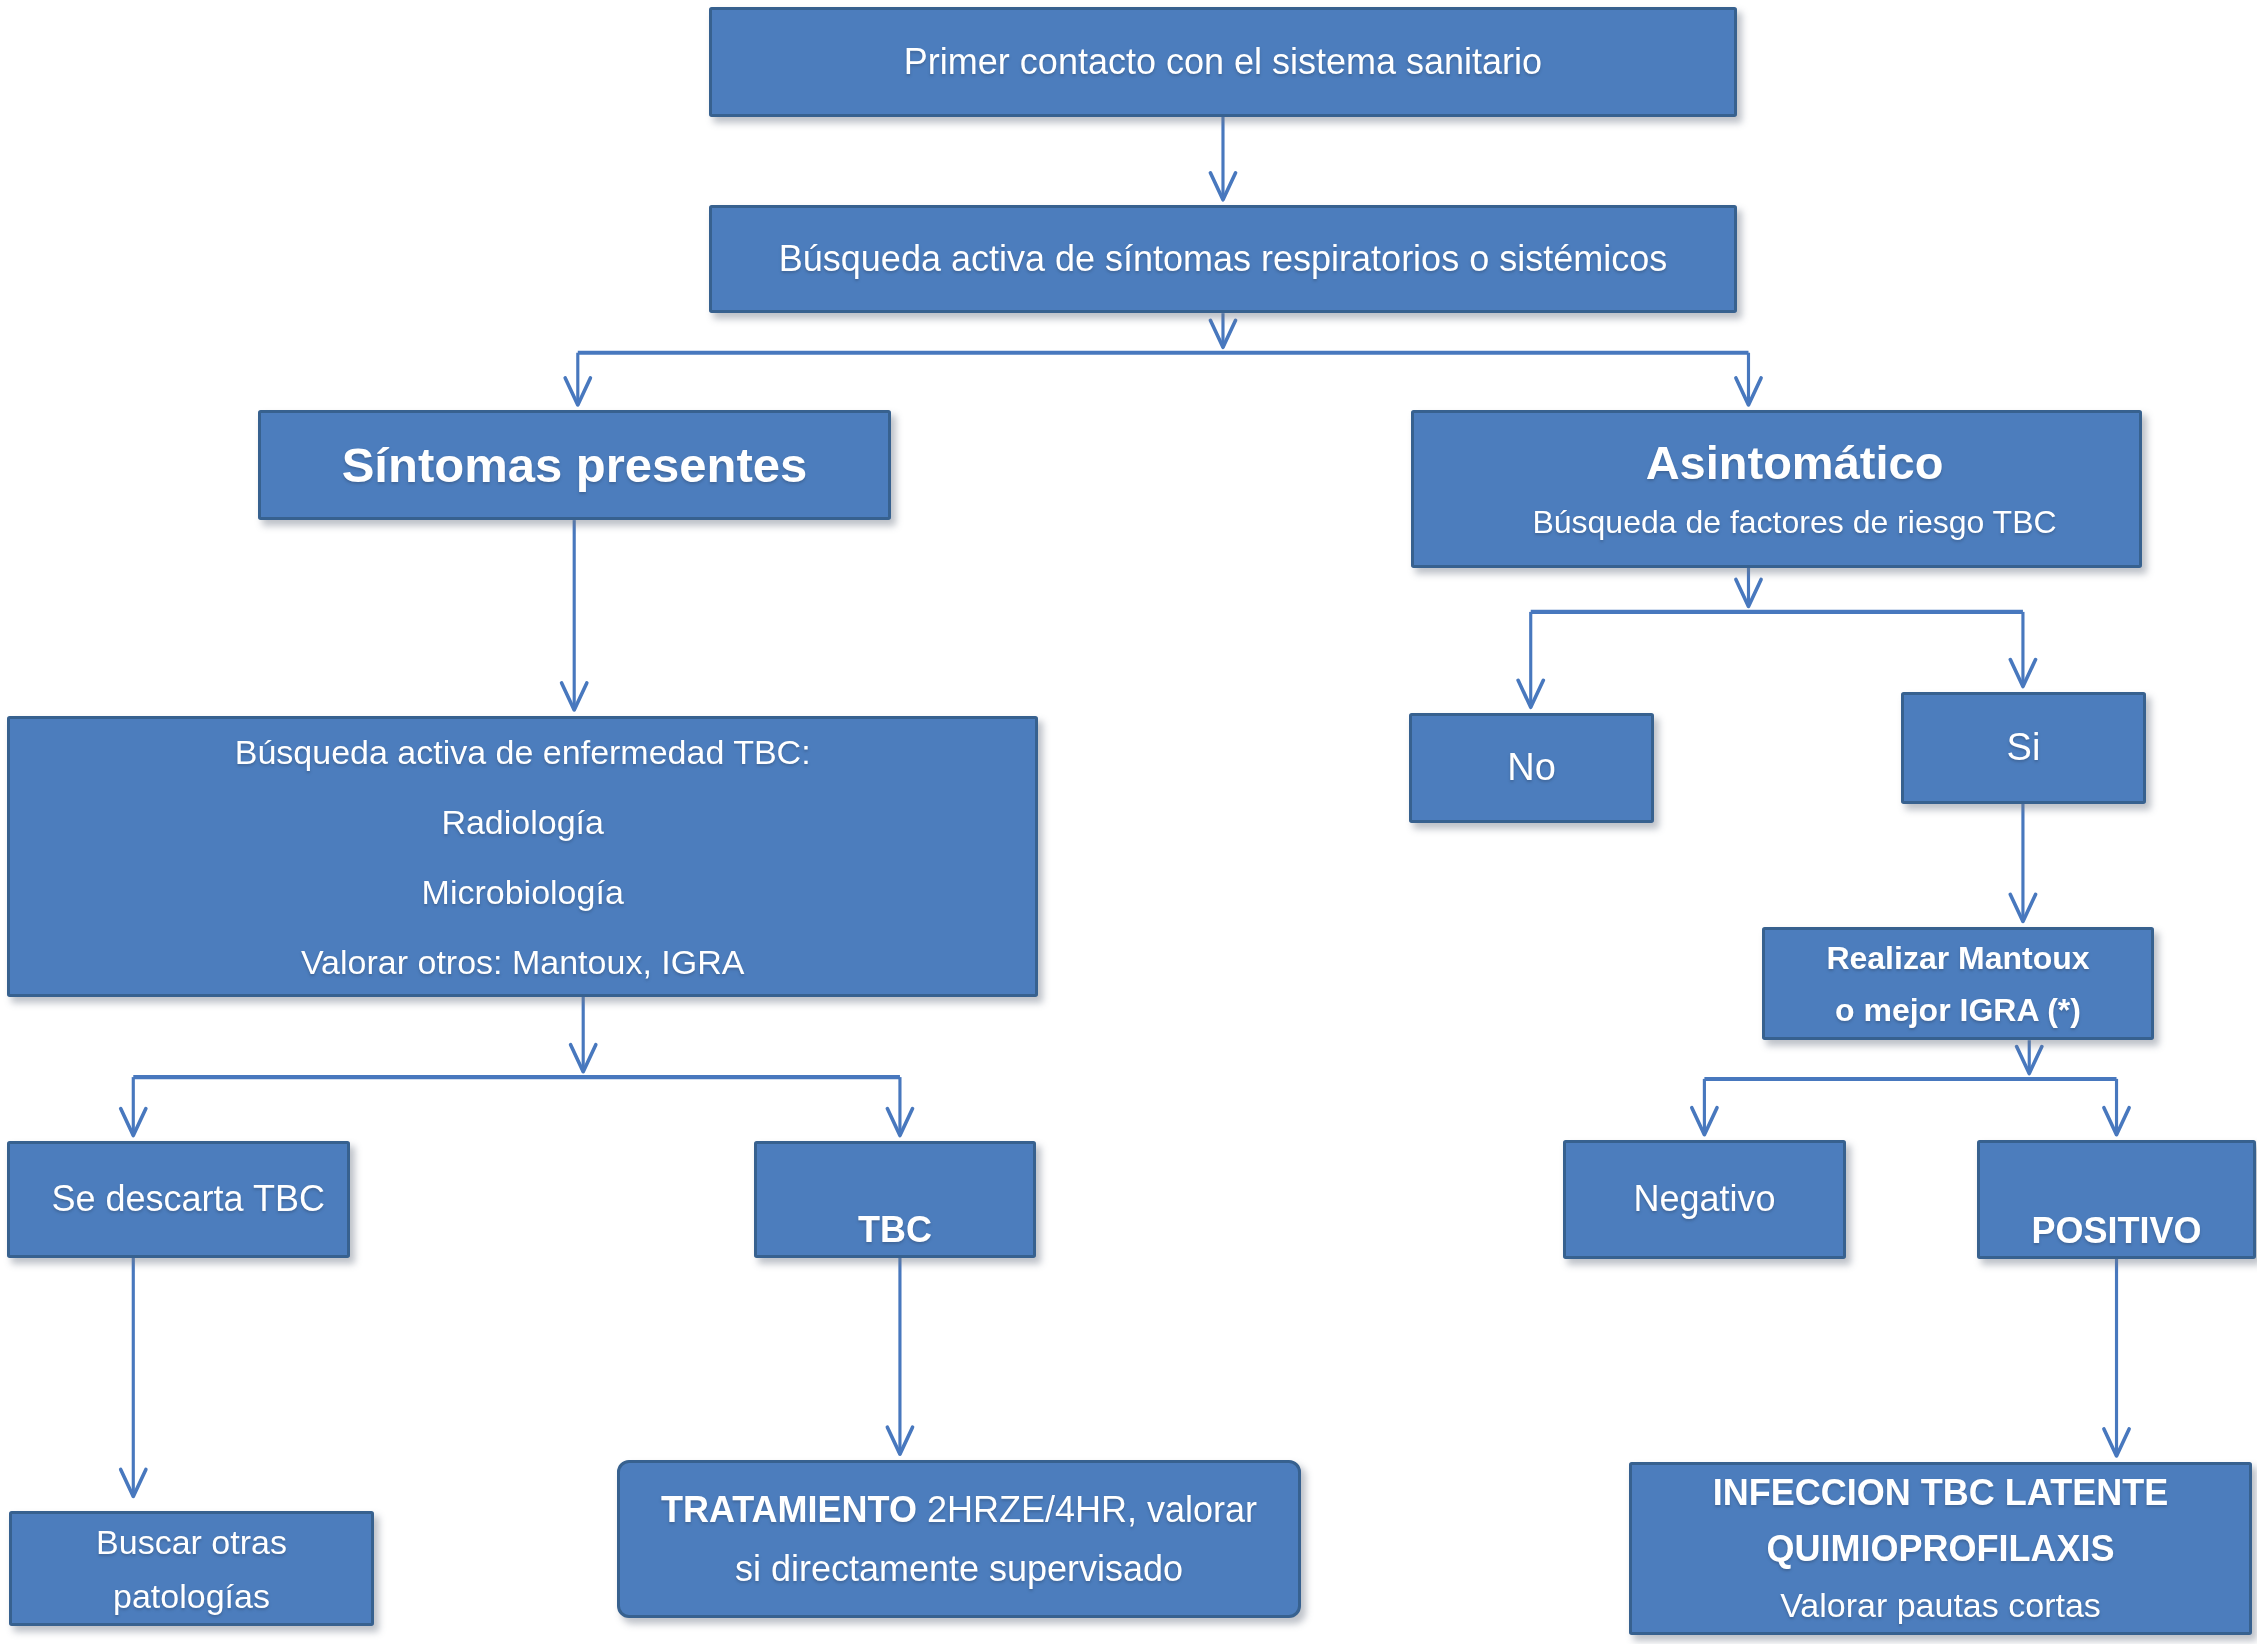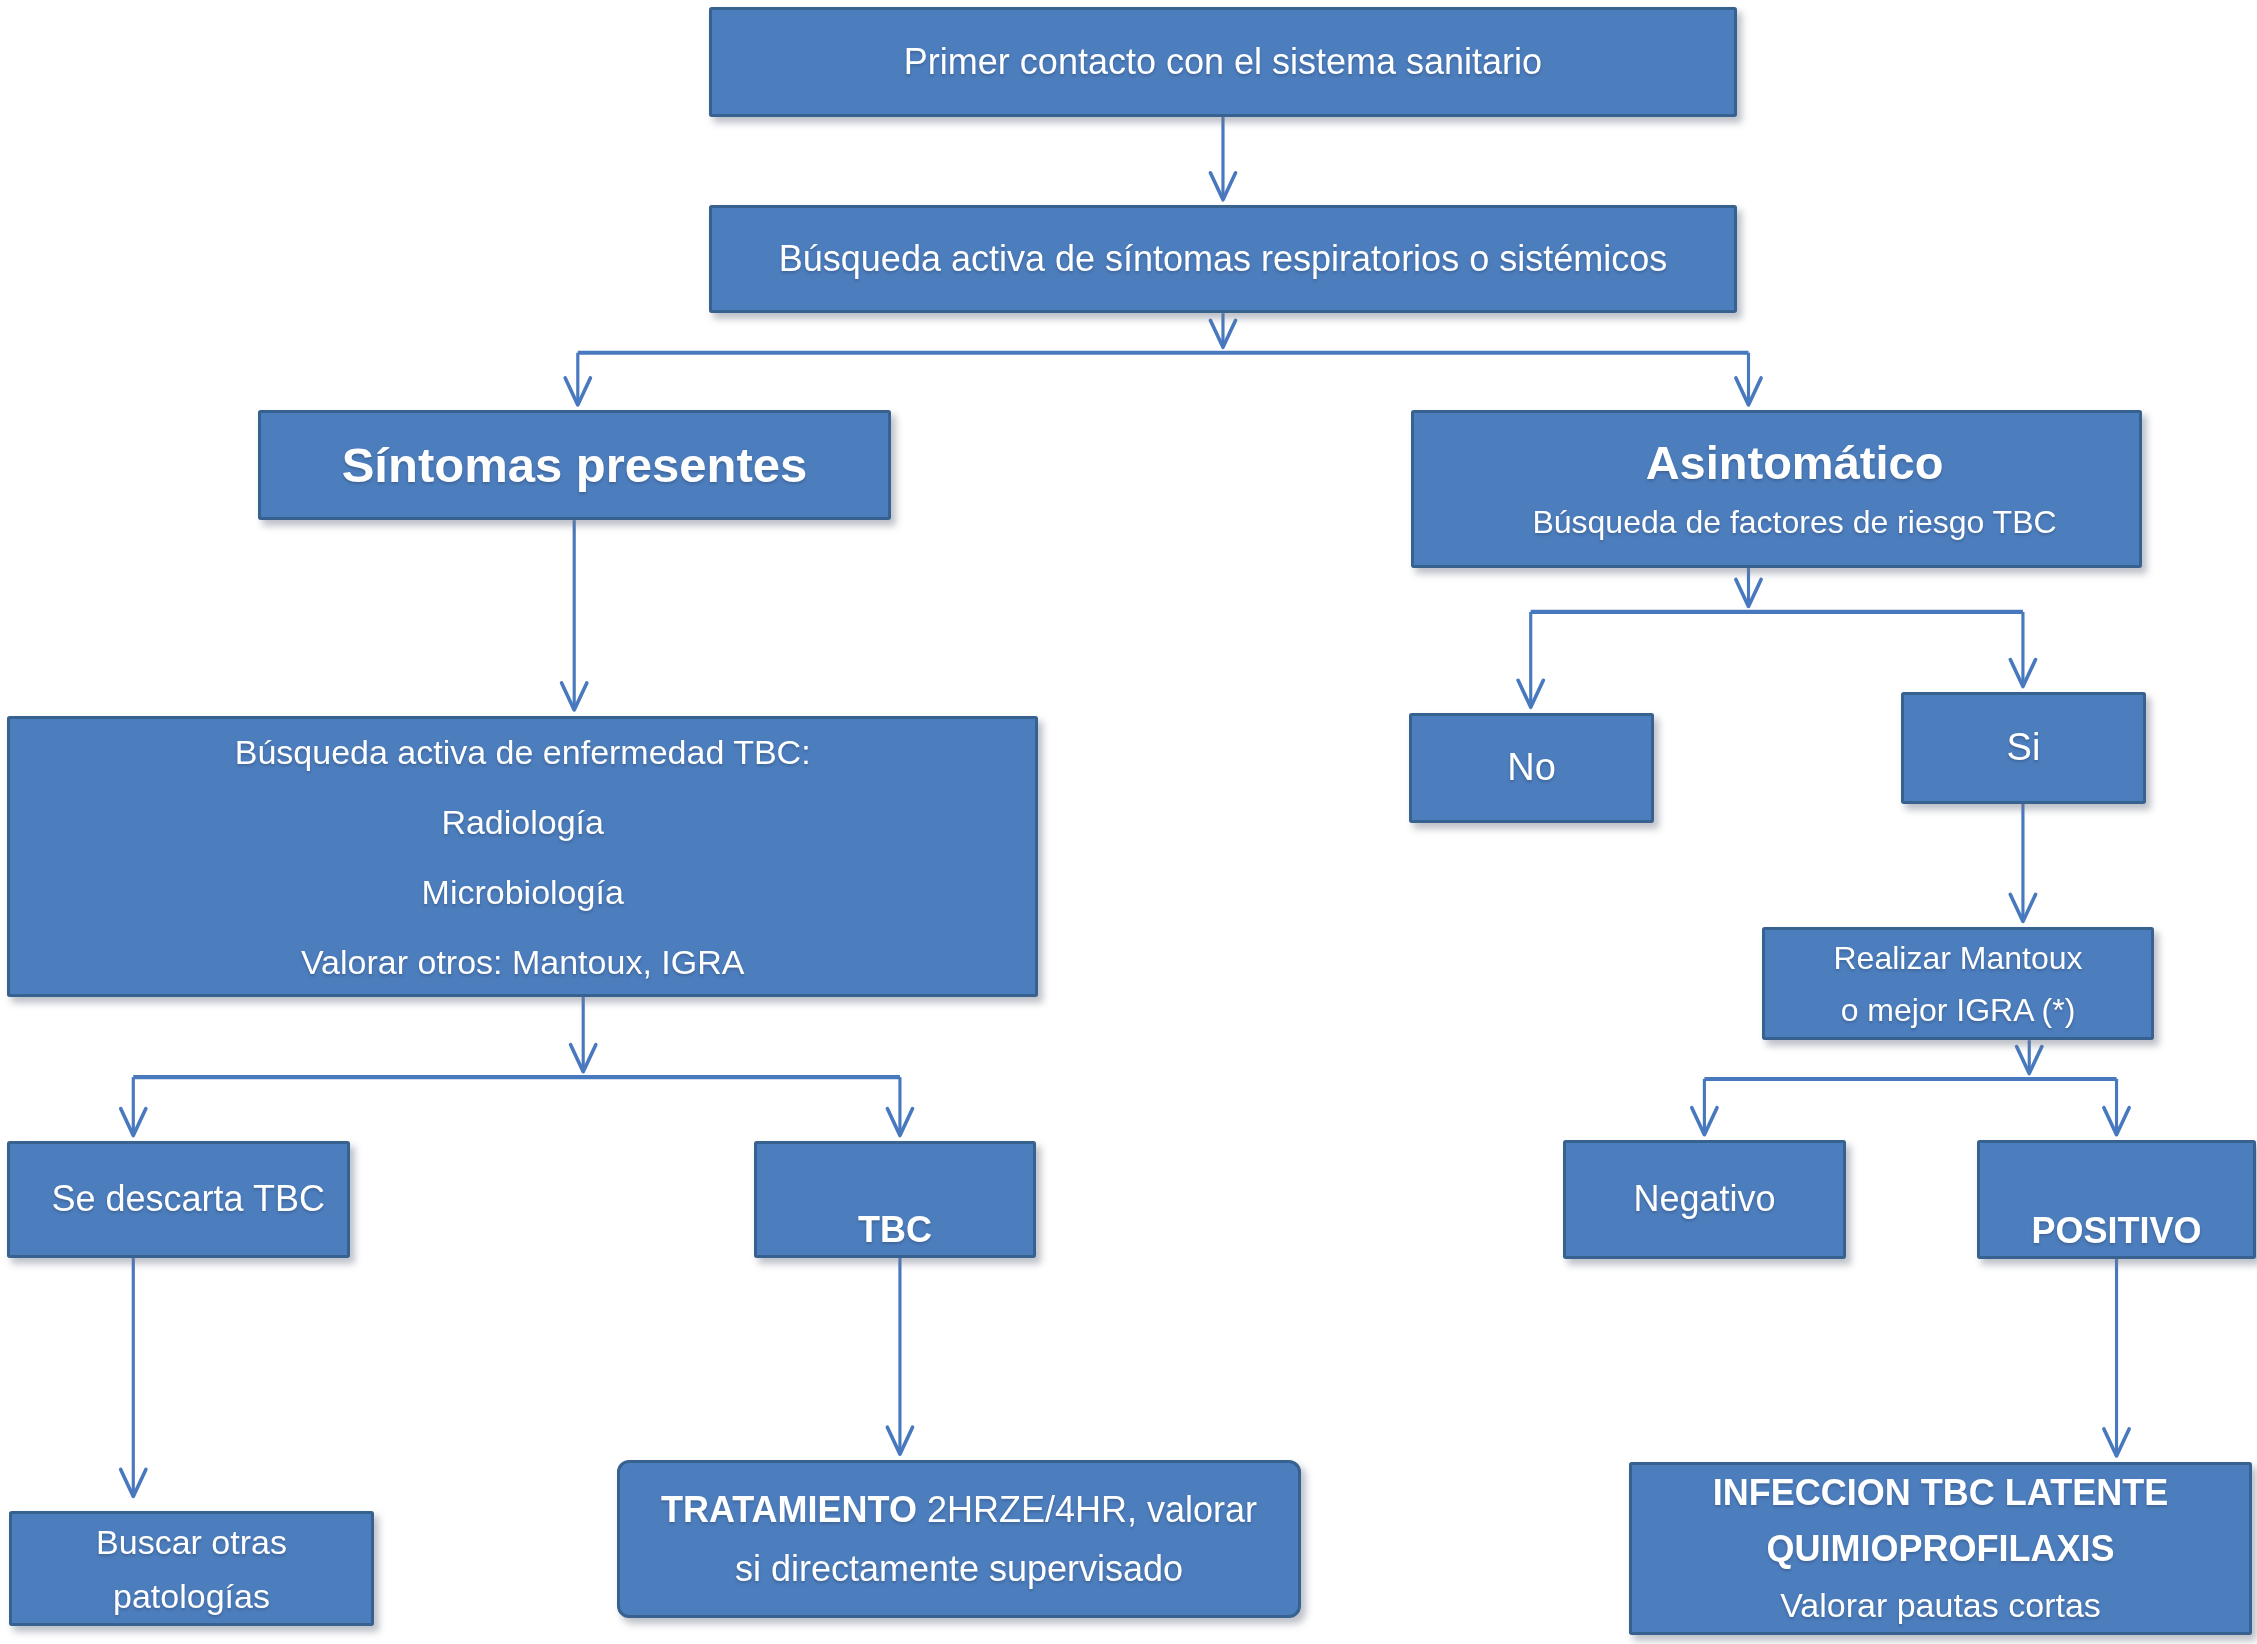--- a/index.html
+++ b/index.html
@@ -38,21 +38,21 @@
   .fs42{font-size:38px;}
   .fs38{font-size:34px;}
   .fs36{font-size:32px;}
   .big-title{font-size:49px;font-weight:700;}
   .d-title{font-size:47px;font-weight:700;line-height:1.25;}
   .d-sub{font-size:32px;margin-top:9px;}
   .bold{font-weight:700;justify-content:flex-end;}
   .multiline .ln{display:block;}
   .lh78 .ln{line-height:70px;}
   .lh60 .ln{line-height:54px;}
-  .lh58 .ln{line-height:52px;}
+  .lh58 .ln{line-height:52px;font-weight:bold;}
   .lh66 .ln{line-height:59px;}
   .lh62 .ln{line-height:56px;}
 </style>
 </head>
 <body>
 
 <div class="canvas">
 
   <svg class="connector-layer" viewBox="0 0 2508 1827" xmlns="http://www.w3.org/2000/svg">
     <defs>

